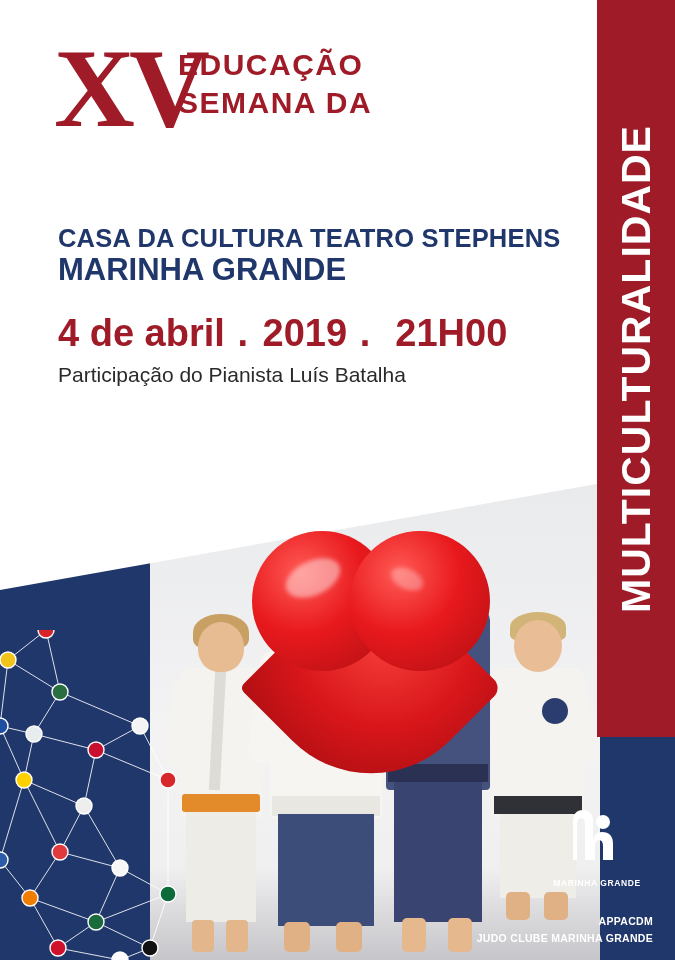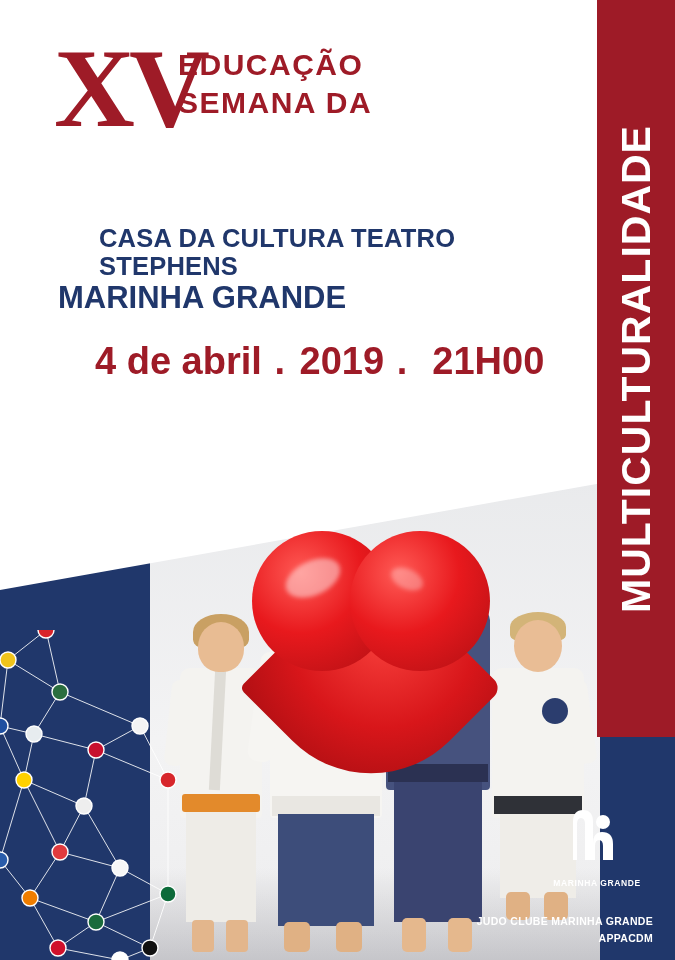--- a/index.html
+++ b/index.html
@@ -74,36 +74,34 @@
     letter-spacing: -1px;
     line-height: 1;
   }
   .t-casa {
     color: #20376b;
     font-size: 25.5px;
     font-weight: bold;
     letter-spacing: 0.2px;
     margin-top: 10px;
     line-height: 1.1;
-    margin-left: 41px;
   }
   .t-marinha {
     color: #20376b;
     font-size: 31px;
     font-weight: bold;
     letter-spacing: 0px;
     line-height: 1.15;
   }
   .t-date {
     color: #9e1b27;
     font-size: 38px;
     font-weight: bold;
     margin-top: 26px;
     line-height: 1;
-    margin-left: 37px;
   }
   .t-date .sep { letter-spacing: 2px; }
   .t-part {
     color: #2a2a2a;
     font-size: 21px;
     margin-top: 10px;
     line-height: 1.2;
   }
 
   
@@ -273,20 +271,21 @@
       <div>SEMANA DA</div>
     </div>
   </div>
 
   <div class="title-block">
     <div class="t-casa">CASA DA CULTURA TEATRO STEPHENS</div>
     <div class="t-marinha">MARINHA GRANDE</div>
     <div class="t-date">
       <span>4 de abril</span><span class="sep"> . </span><span>2019</span><span class="sep"> . </span>&nbsp;<span>21H00</span>
     </div>
+    <div class="t-part">Participação do Pianista Luís Batalha</div>
   </div>
 
   <div class="photo-panel">
 
     <div class="photo-bg"></div>
 
     <div class="figure f-girl-l">
       <div class="body"></div>
         <div class="lapel"></div>
         <div class="armL"></div>
@@ -382,17 +381,17 @@
     <svg viewBox="0 0 108 64" width="108" height="64">
       <path d="M30 56 L30 18 Q30 6 40 6 Q50 6 50 18 L50 40 Q50 28 59 28 Q70 28 70 40 L70 56
                L60 56 L60 42 Q60 36 56 36 Q52 36 52 42 L52 56 L42 56 L42 20 Q42 14 38 14
                Q34 14 34 20 L34 56 Z" fill="#ffffff"></path>
       <circle cx="60" cy="18" r="7" fill="#ffffff"></circle>
     </svg>
     <div class="caption">MARINHA GRANDE</div>
   </div>
 
   <div class="credits">
+    <div>APPACDM</div>
     <div>JUDO CLUBE MARINHA GRANDE</div>
-    <div>APPACDM</div>
   </div>
 
 </div>
 
 </body></html>

